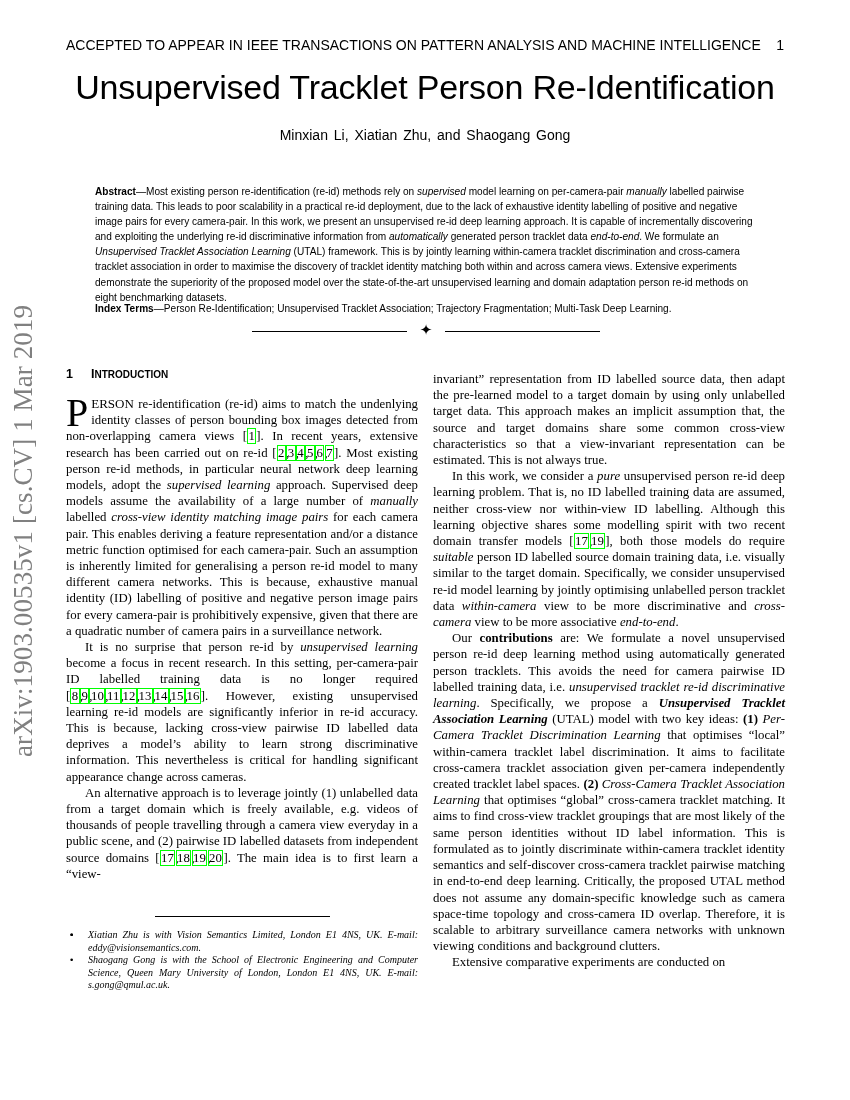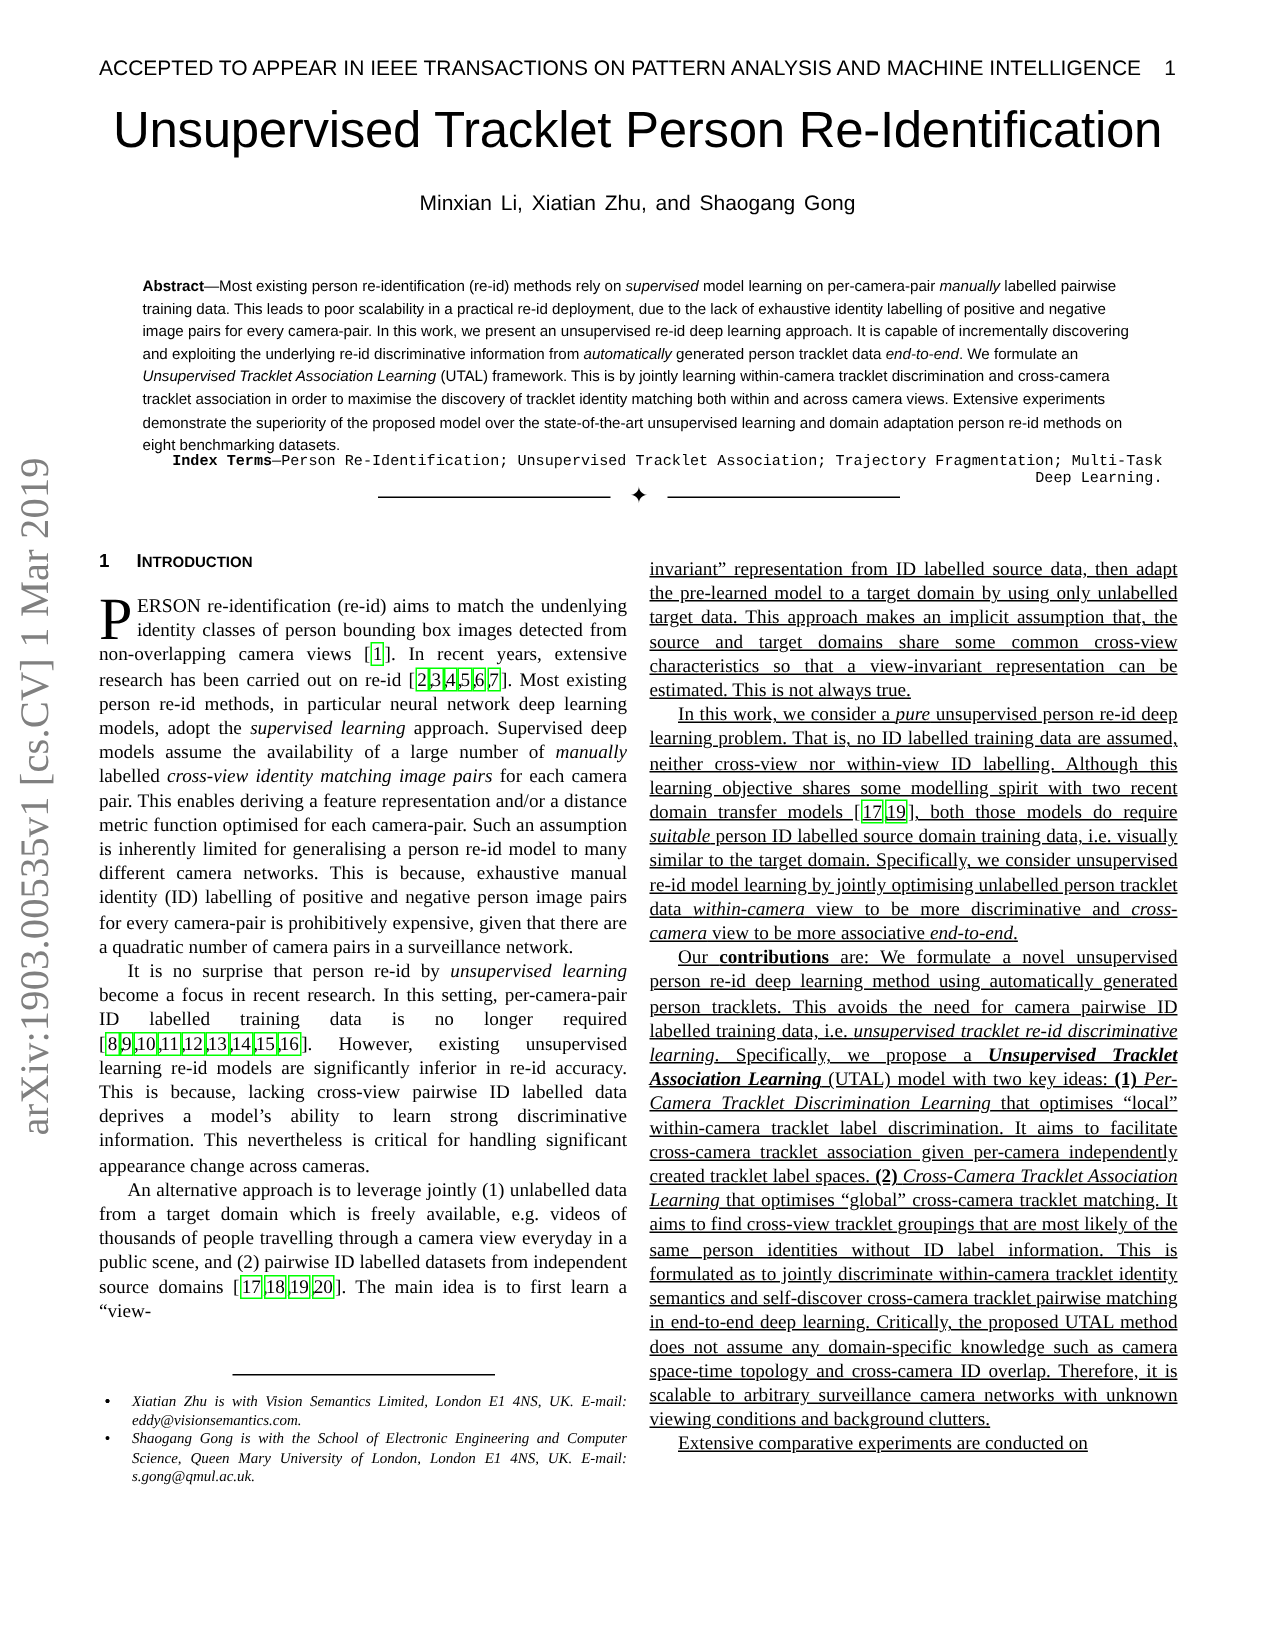--- a/index.html
+++ b/index.html
@@ -1,32 +1,32 @@
 <!DOCTYPE html>
 <html><head>
 <meta charset="utf-8">
 <style>
   html, body { margin:0; padding:0; background:#fff; }
   body { width:850px; height:1100px; position:relative; overflow:hidden; color:#000; }
   .header { position:absolute; top:37px; left:66px; right:66px; font-family:"Liberation Sans", sans-serif; font-size:14px; display:flex; justify-content:space-between; }
   .title { position:absolute; top:68px; left:0; right:0; text-align:center; font-family:"Liberation Sans", sans-serif; font-size:34px; letter-spacing:-0.2px; }
   .authors { position:absolute; top:127px; left:0; right:0; text-align:center; font-family:"Liberation Sans", sans-serif; font-size:14px; word-spacing:2px; }
   .abstract { position:absolute; top:184px; left:95px; width:664px; font-family:"Liberation Sans", sans-serif; font-size:10.1px; line-height:15.1px; }
-  .index-terms { position:absolute; top:303px; left:95px; width:680px; font-family:Liberation Mono, monospace; font-size:10.1px;text-align:right; }
+  .index-terms { position:absolute; top:303px; left:95px; width:680px; font-family:Liberation Sans, sans-serif; font-size:10.1px; }
   .sep { position:absolute; top:324px; left:252px; width:348px; height:14px; }
   .sep .line { position:absolute; top:7px; height:1px; background:#000; width:155px; }
   .sep .l { left:0; } .sep .r { right:0; }
   .sep .star { position:absolute; left:50%; transform:translateX(-50%); top:-3px; font-size:15px; font-family:"DejaVu Sans", sans-serif; }
   .arxiv { position:absolute; left:8px; top:757px; transform-origin:0 0; transform:rotate(-90deg); font-family:"Liberation Serif", serif; font-size:27px; color:#808080; white-space:nowrap; letter-spacing:0.1px; }
   .sec-head { position:absolute; top:367px; left:66px; font-family:"Liberation Sans", sans-serif; font-weight:bold; font-size:12.5px; }
   .sec-head .num { margin-right:18px; }
   .sec-head .sc { font-size:10px; }
   .col { position:absolute; font-family:"Liberation Serif", serif; font-size:12.8px; line-height:16.2px; text-align:justify; hyphens:manual; }
   .col-left { top:396px; left:66px; width:352px; }
-  .col-right { top:371px; left:433px; width:352px;text-decoration:underline; }
+  .col-right { top:371px; left:433px; width:352px; }
   .col p { margin:0; }
   .indent { text-indent:19px; }
   .dropcap { float:left; font-size:40px; line-height:30px; margin:2px 3px 0 0; }
   .smallcaps { font-size:13px;margin-top:44px; }
   .cite { border:1px solid #00ff00; padding:0 0.5px; }
   .fn-rule { position:absolute; top:916px; left:155px; width:175px; height:1px; background:#000; }
   .footnotes { position:absolute; top:929px; left:66px; width:352px; font-family:"Liberation Serif", serif; font-style:italic; font-size:10px; line-height:12.6px; margin:0; padding:0; list-style:none; }
   .footnotes li { position:relative; padding-left:22px; text-align:justify; margin-bottom:0; }
   .footnotes li .bullet { position:absolute; left:3px; top:0; font-style:normal; font-family:"DejaVu Sans", sans-serif; font-size:9px; }
 </style>

